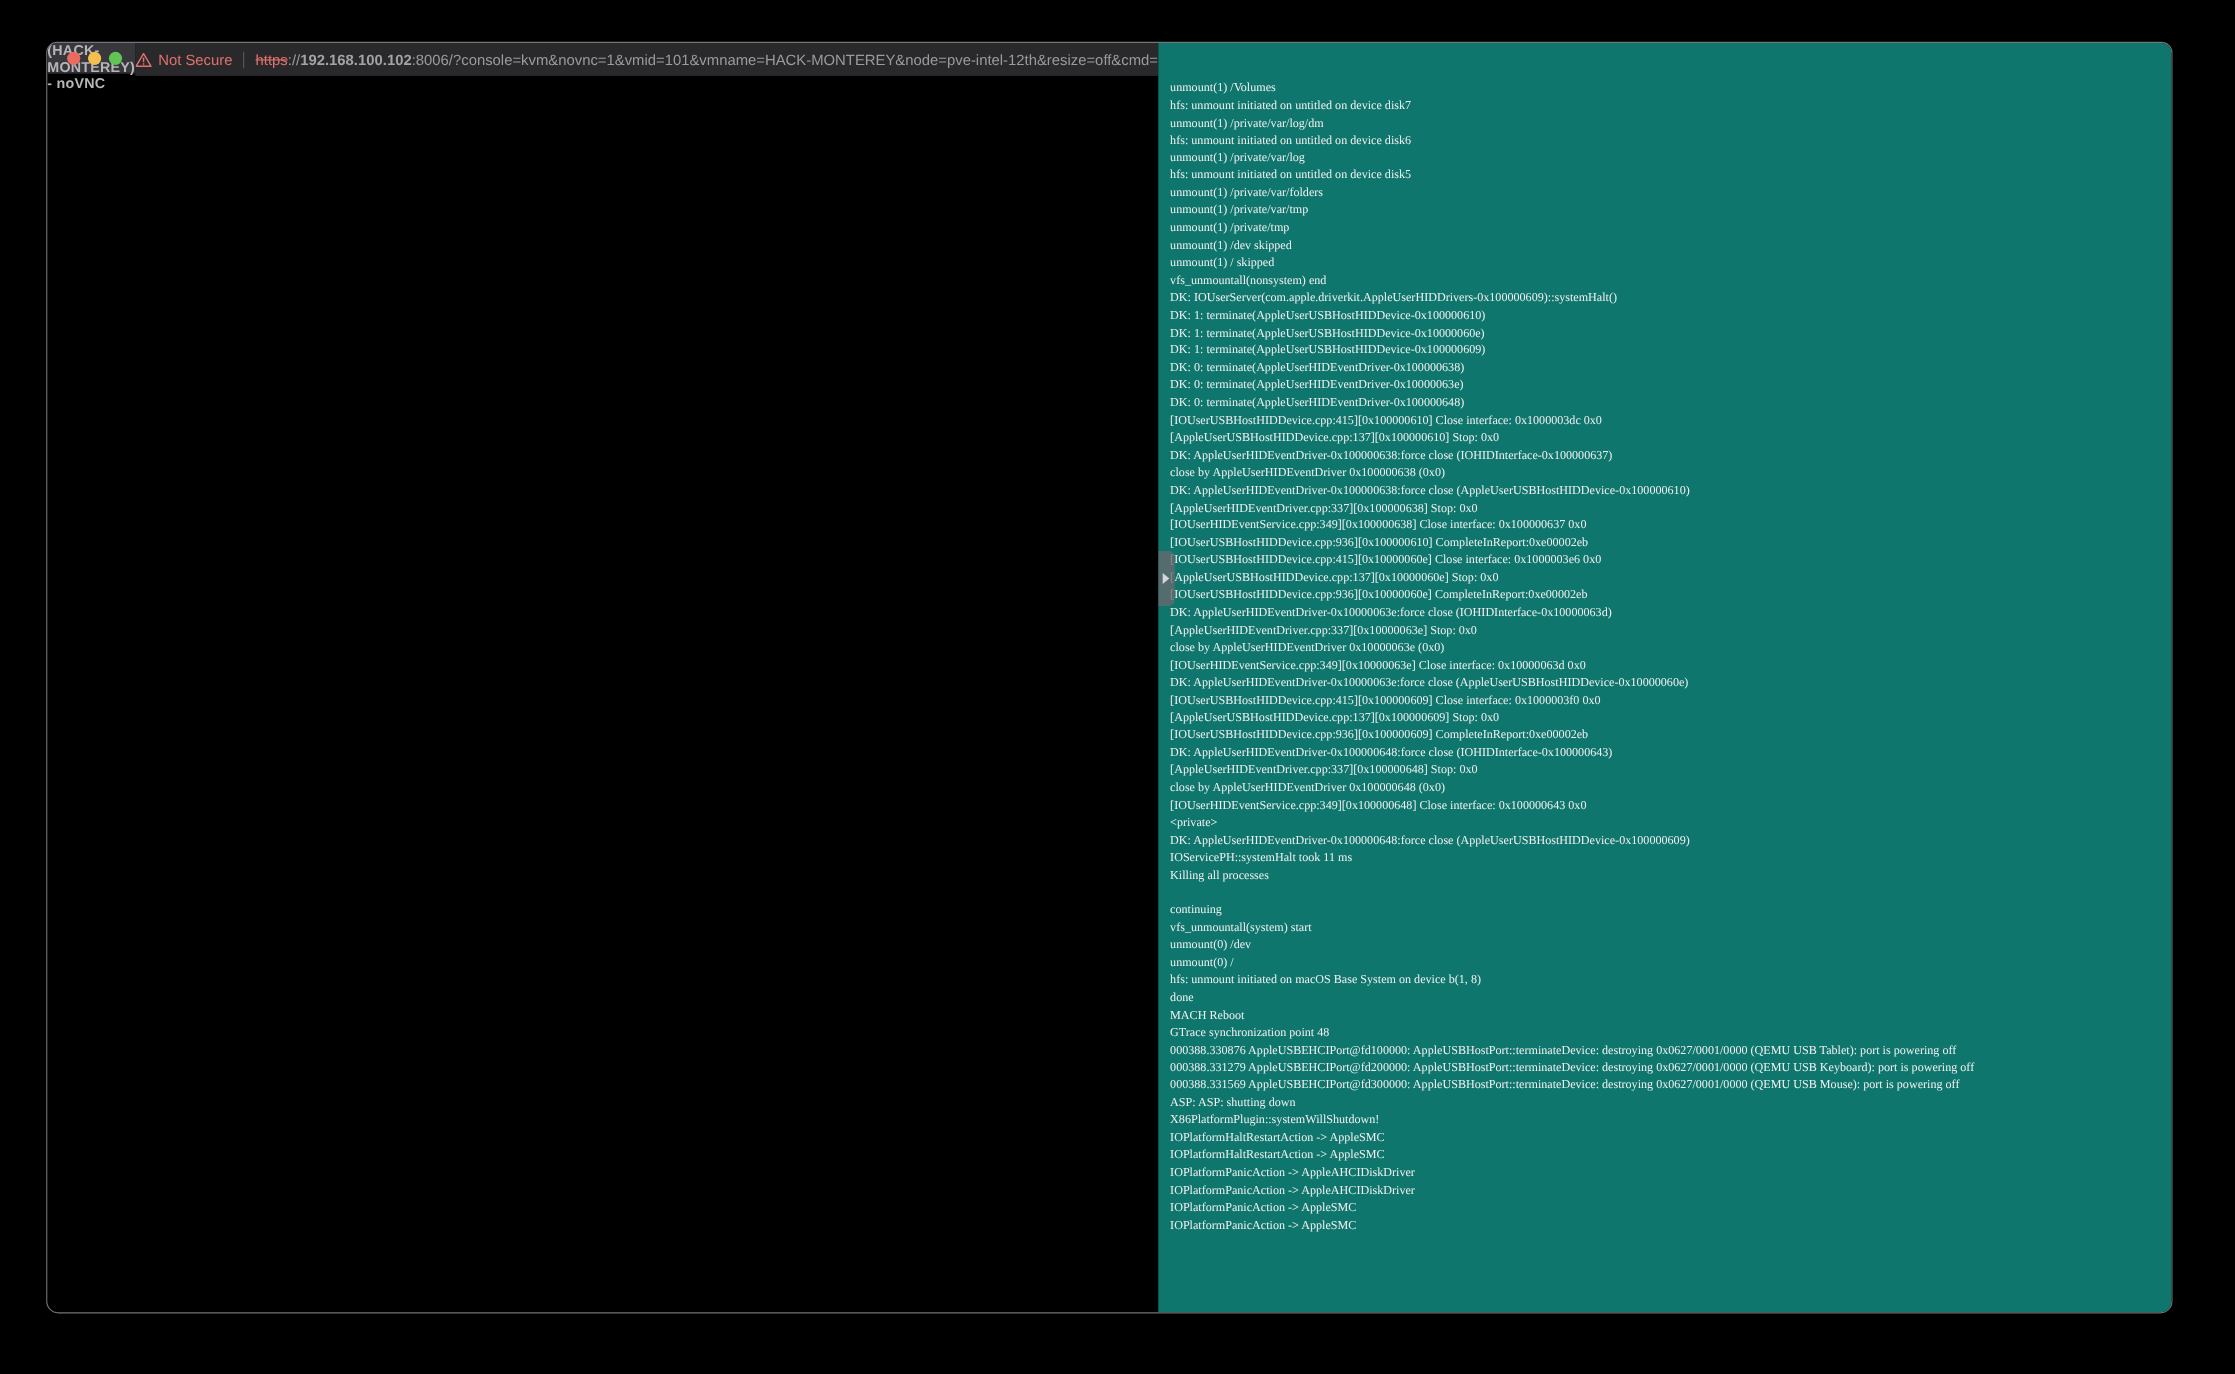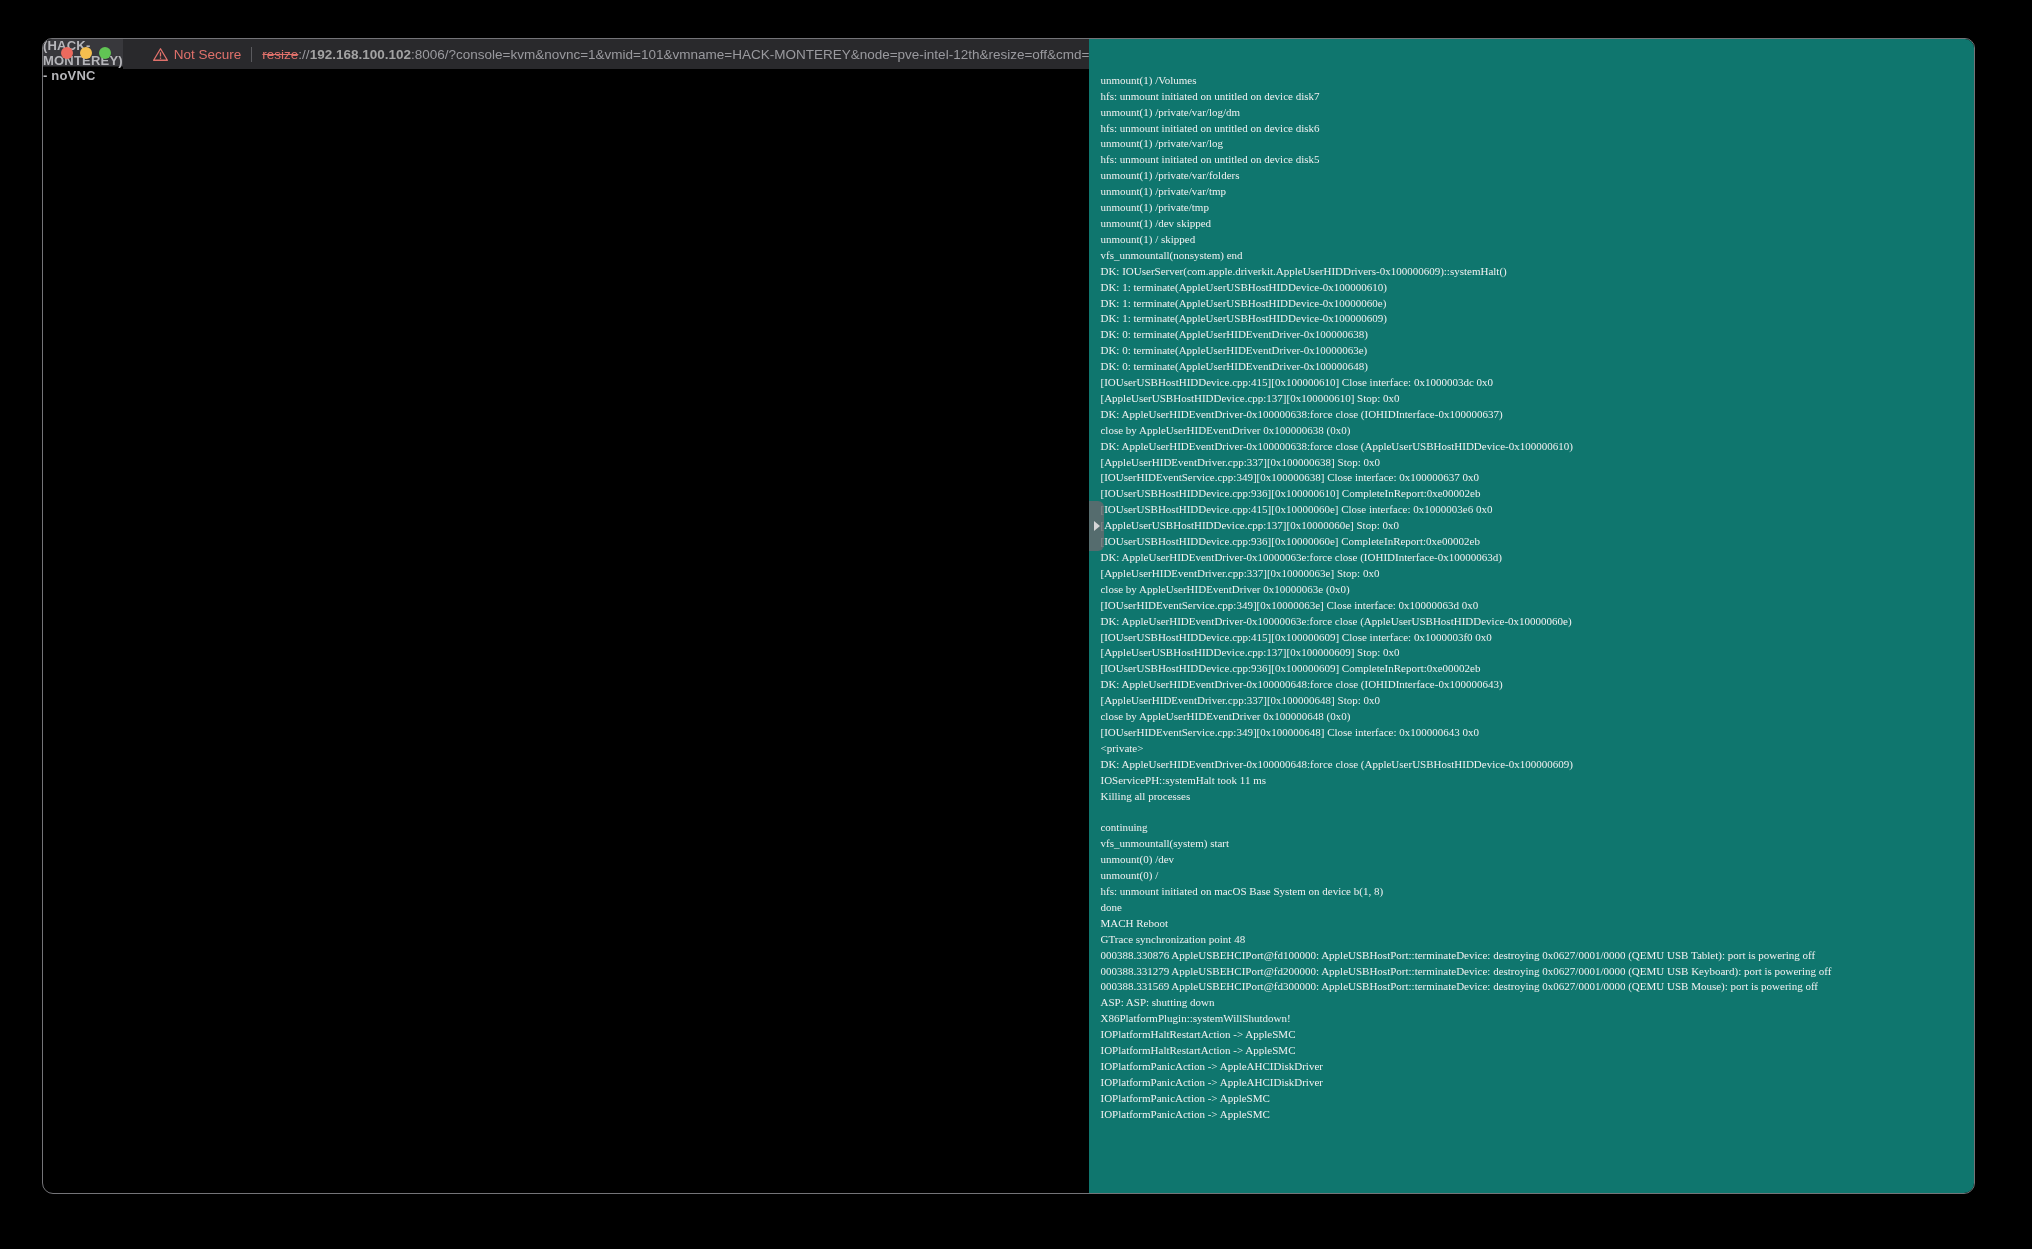--- a/index.html
+++ b/index.html
@@ -24,21 +24,21 @@
   .traffic { position: absolute; left: 18px; top: 0; height: 100%; display: flex; align-items: center; gap: 7px; }
   .light { width: 12px; height: 12px; border-radius: 50%; }
   .light.red    { background: #ec6a5e; }
   .light.yellow { background: #f5bf4f; }
   .light.green  { background: #61c454; }
   .title-text { color: #b6b6ba; font-size: 13px; font-weight: bold; letter-spacing: .2px; }
 
   
   .addressbar {
     height: 30px; flex: 0 0 30px; background: #29292c;
-    display: flex; align-items: center; padding-left: 30px;
+    display: flex; align-items: center; padding-left: 0;
     font-size: 13.5px; white-space: nowrap;
   }
   .warn-icon { width: 15px; height: 13px; margin-right: 6px; flex: 0 0 auto; }
   .not-secure { color: #e0716b; margin-right: 10px; }
   .addr-divider { width: 1px; height: 15px; background: #5a5a5e; margin-right: 10px; }
   .url { color: #9a9a9f; }
   .url .scheme { color: #e0716b; text-decoration: line-through; }
   .url .sep    { color: #9a9a9f; }
   .url .host   { color: #a3a3a3; font-weight: bold; }
   .url .rest   { color: #9a9a9f; text-align: right; }
@@ -81,21 +81,21 @@
   </div>
 
   <div class="addressbar">
     <svg class="warn-icon" viewBox="0 0 16 14">
       <path d="M8 0.8 L15.4 13.2 L0.6 13.2 Z" fill="none" stroke="#e0716b" stroke-width="1.4" stroke-linejoin="round"></path>
       <rect x="7.3" y="4.6" width="1.4" height="4.6" fill="#e0716b"></rect>
       <rect x="7.3" y="10.2" width="1.4" height="1.5" fill="#e0716b"></rect>
     </svg>
     <span class="not-secure">Not Secure</span>
     <span class="addr-divider"></span>
-    <span class="url"><span class="scheme">resize</span><span class="sep">://</span><span class="host">192.168.100.102</span><span class="rest">:8006/?console=kvm&amp;novnc=1&amp;vmid=101&amp;vmname=HACK-MONTEREY&amp;node=pve-intel-12th&amp;resize=off&amp;cmd=</span></span>
+    <span class="url"><span class="scheme">https</span><span class="sep">://</span><span class="host">192.168.100.102</span><span class="rest">:8006/?console=kvm&amp;novnc=1&amp;vmid=101&amp;vmname=HACK-MONTEREY&amp;node=pve-intel-12th&amp;resize=off&amp;cmd=</span></span>
   </div>
 
   <div class="console">
     <div><div class="console-line">unmount(1) /Volumes</div><div class="console-line">hfs: unmount initiated on untitled on device disk7</div><div class="console-line">unmount(1) /private/var/log/dm</div><div class="console-line">hfs: unmount initiated on untitled on device disk6</div><div class="console-line">unmount(1) /private/var/log</div><div class="console-line">hfs: unmount initiated on untitled on device disk5</div><div class="console-line">unmount(1) /private/var/folders</div><div class="console-line">unmount(1) /private/var/tmp</div><div class="console-line">unmount(1) /private/tmp</div><div class="console-line">unmount(1) /dev skipped</div><div class="console-line">unmount(1) / skipped</div><div class="console-line">vfs_unmountall(nonsystem) end</div><div class="console-line">DK: IOUserServer(com.apple.driverkit.AppleUserHIDDrivers-0x100000609)::systemHalt()</div><div class="console-line">DK: 1: terminate(AppleUserUSBHostHIDDevice-0x100000610)</div><div class="console-line">DK: 1: terminate(AppleUserUSBHostHIDDevice-0x10000060e)</div><div class="console-line">DK: 1: terminate(AppleUserUSBHostHIDDevice-0x100000609)</div><div class="console-line">DK: 0: terminate(AppleUserHIDEventDriver-0x100000638)</div><div class="console-line">DK: 0: terminate(AppleUserHIDEventDriver-0x10000063e)</div><div class="console-line">DK: 0: terminate(AppleUserHIDEventDriver-0x100000648)</div><div class="console-line">[IOUserUSBHostHIDDevice.cpp:415][0x100000610] Close interface: 0x1000003dc 0x0</div><div class="console-line">[AppleUserUSBHostHIDDevice.cpp:137][0x100000610] Stop: 0x0</div><div class="console-line">DK: AppleUserHIDEventDriver-0x100000638:force close (IOHIDInterface-0x100000637)</div><div class="console-line">close by AppleUserHIDEventDriver 0x100000638 (0x0)</div><div class="console-line">DK: AppleUserHIDEventDriver-0x100000638:force close (AppleUserUSBHostHIDDevice-0x100000610)</div><div class="console-line">[AppleUserHIDEventDriver.cpp:337][0x100000638] Stop: 0x0</div><div class="console-line">[IOUserHIDEventService.cpp:349][0x100000638] Close interface: 0x100000637 0x0</div><div class="console-line">[IOUserUSBHostHIDDevice.cpp:936][0x100000610] CompleteInReport:0xe00002eb</div><div class="console-line">[IOUserUSBHostHIDDevice.cpp:415][0x10000060e] Close interface: 0x1000003e6 0x0</div><div class="console-line">[AppleUserUSBHostHIDDevice.cpp:137][0x10000060e] Stop: 0x0</div><div class="console-line">[IOUserUSBHostHIDDevice.cpp:936][0x10000060e] CompleteInReport:0xe00002eb</div><div class="console-line">DK: AppleUserHIDEventDriver-0x10000063e:force close (IOHIDInterface-0x10000063d)</div><div class="console-line">[AppleUserHIDEventDriver.cpp:337][0x10000063e] Stop: 0x0</div><div class="console-line">close by AppleUserHIDEventDriver 0x10000063e (0x0)</div><div class="console-line">[IOUserHIDEventService.cpp:349][0x10000063e] Close interface: 0x10000063d 0x0</div><div class="console-line">DK: AppleUserHIDEventDriver-0x10000063e:force close (AppleUserUSBHostHIDDevice-0x10000060e)</div><div class="console-line">[IOUserUSBHostHIDDevice.cpp:415][0x100000609] Close interface: 0x1000003f0 0x0</div><div class="console-line">[AppleUserUSBHostHIDDevice.cpp:137][0x100000609] Stop: 0x0</div><div class="console-line">[IOUserUSBHostHIDDevice.cpp:936][0x100000609] CompleteInReport:0xe00002eb</div><div class="console-line">DK: AppleUserHIDEventDriver-0x100000648:force close (IOHIDInterface-0x100000643)</div><div class="console-line">[AppleUserHIDEventDriver.cpp:337][0x100000648] Stop: 0x0</div><div class="console-line">close by AppleUserHIDEventDriver 0x100000648 (0x0)</div><div class="console-line">[IOUserHIDEventService.cpp:349][0x100000648] Close interface: 0x100000643 0x0</div><div class="console-line">&lt;private&gt;</div><div class="console-line">DK: AppleUserHIDEventDriver-0x100000648:force close (AppleUserUSBHostHIDDevice-0x100000609)</div><div class="console-line">IOServicePH::systemHalt took 11 ms</div><div class="console-line">Killing all processes</div><div class="console-line"></div><div class="console-line">continuing</div><div class="console-line">vfs_unmountall(system) start</div><div class="console-line">unmount(0) /dev</div><div class="console-line">unmount(0) /</div><div class="console-line">hfs: unmount initiated on macOS Base System on device b(1, 8)</div><div class="console-line">done</div><div class="console-line">MACH Reboot</div><div class="console-line">GTrace synchronization point 48</div><div class="console-line">000388.330876 AppleUSBEHCIPort@fd100000: AppleUSBHostPort::terminateDevice: destroying 0x0627/0001/0000 (QEMU USB Tablet): port is powering off</div><div class="console-line">000388.331279 AppleUSBEHCIPort@fd200000: AppleUSBHostPort::terminateDevice: destroying 0x0627/0001/0000 (QEMU USB Keyboard): port is powering off</div><div class="console-line">000388.331569 AppleUSBEHCIPort@fd300000: AppleUSBHostPort::terminateDevice: destroying 0x0627/0001/0000 (QEMU USB Mouse): port is powering off</div><div class="console-line">ASP: ASP: shutting down</div><div class="console-line">X86PlatformPlugin::systemWillShutdown!</div><div class="console-line">IOPlatformHaltRestartAction -&gt; AppleSMC</div><div class="console-line">IOPlatformHaltRestartAction -&gt; AppleSMC</div><div class="console-line">IOPlatformPanicAction -&gt; AppleAHCIDiskDriver</div><div class="console-line">IOPlatformPanicAction -&gt; AppleAHCIDiskDriver</div><div class="console-line">IOPlatformPanicAction -&gt; AppleSMC</div><div class="console-line">IOPlatformPanicAction -&gt; AppleSMC</div></div>
     
     <div class="novnc-handle">
       <span class="arrow"></span>
     </div>
   </div>
 

